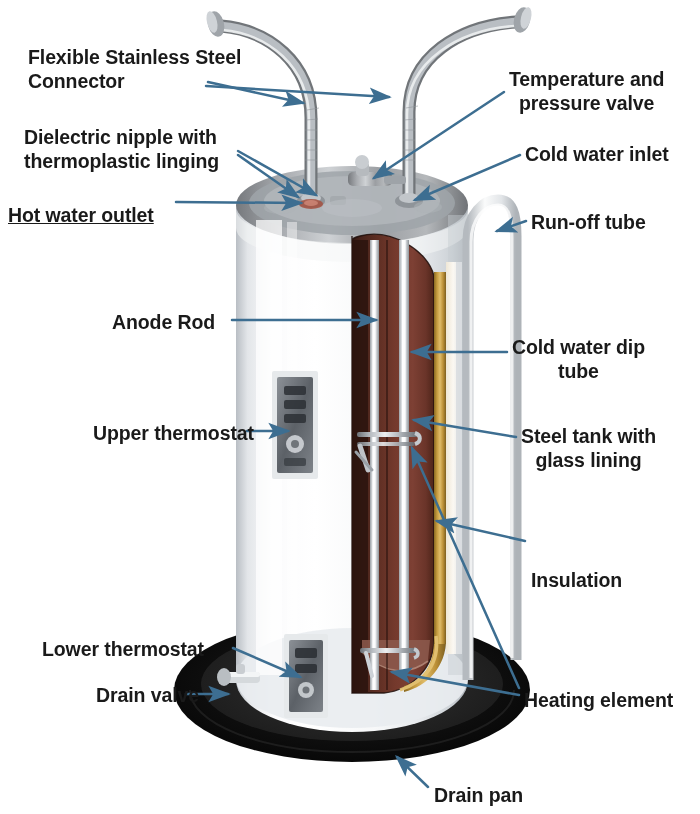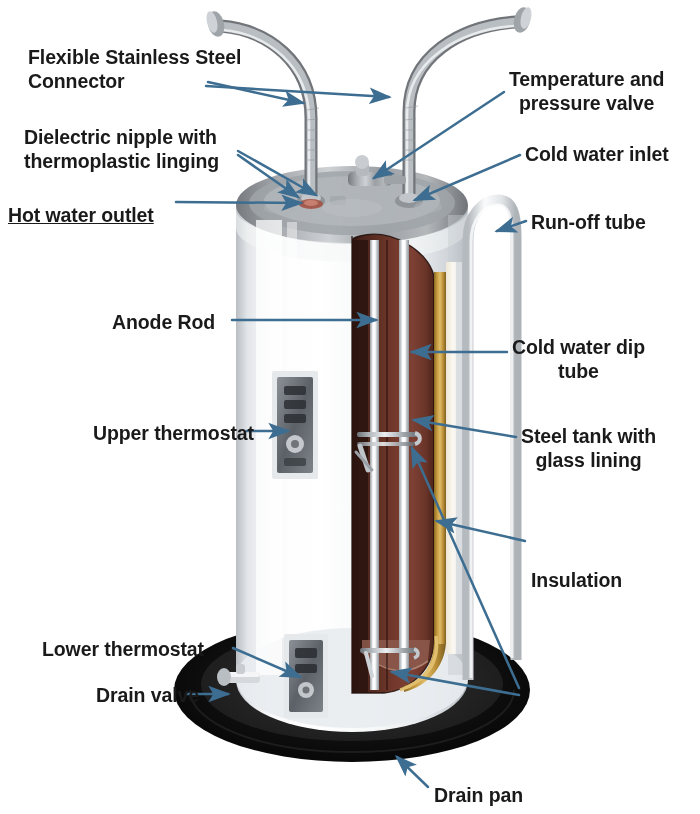--- a/index.html
+++ b/index.html
@@ -358,16 +358,17 @@
   <div class="lbl r" style="left:531px; top:211px;">Run-off tube</div>
 
   <div class="lbl r" style="left:512px; top:336px;">Cold water dip
 tube</div>
 
   <div class="lbl r" style="left:521px; top:425px;">Steel tank with
 glass lining</div>
 
   <div class="lbl r" style="left:531px; top:533px;margin-top:36px;">Insulation</div>
 
+  <div class="lbl r" style="left:524px; top:689px;">Heating element</div>
 
   <div class="lbl l" style="left:434px; top:784px;">Drain pan</div>
 
 </div>
 
 </body></html>

